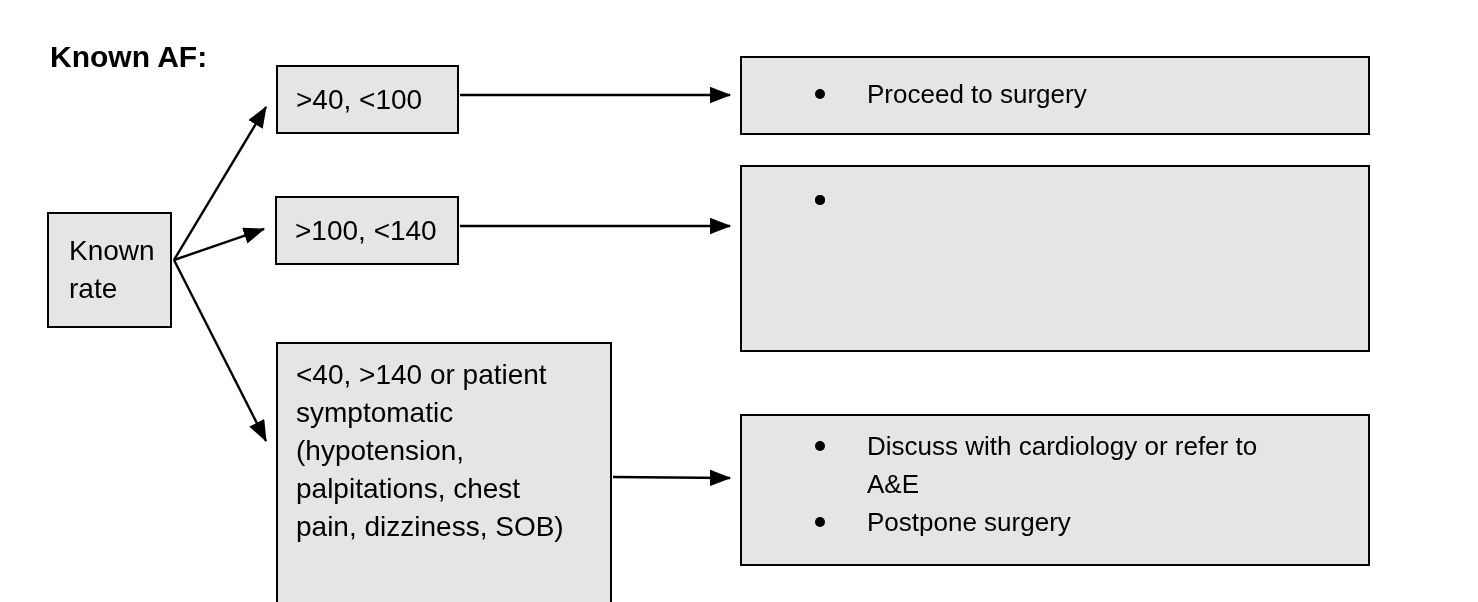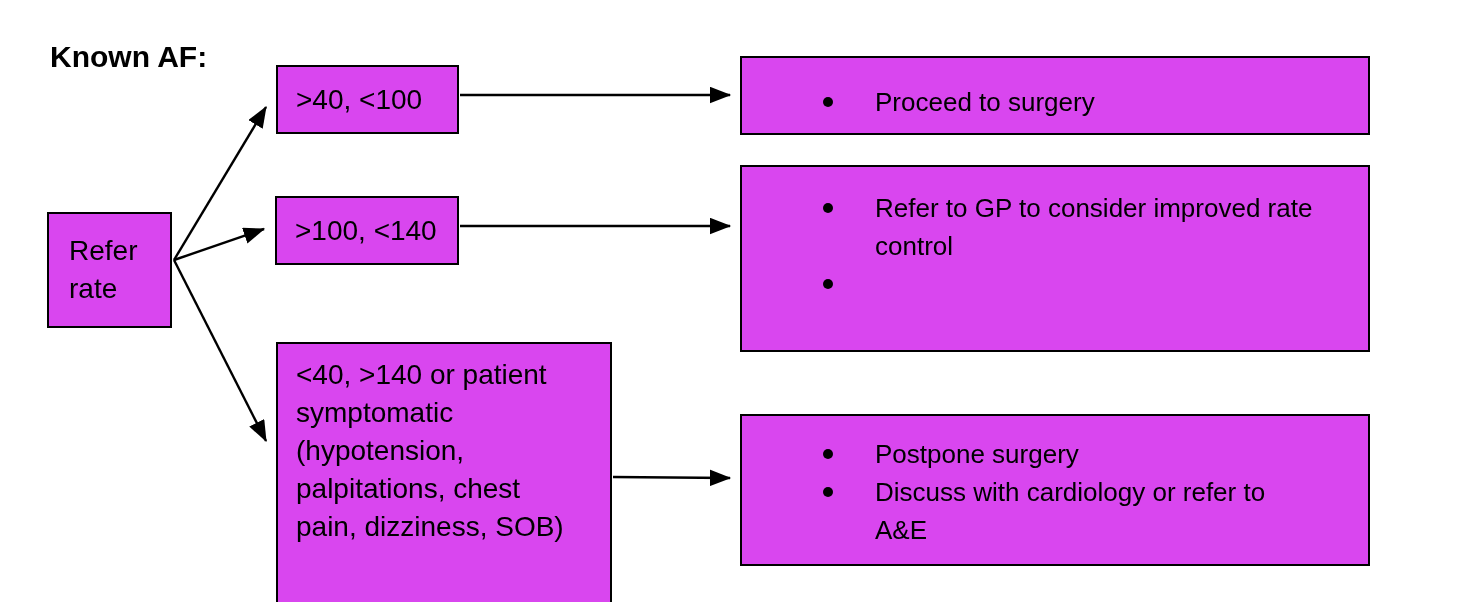--- a/index.html
+++ b/index.html
@@ -7,56 +7,56 @@
     position:relative;width:1478px;height:602px;background:#ffffff;
     font-family:"Liberation Sans","DejaVu Sans",sans-serif;color:#000000;
     overflow:hidden;
     padding-left:18px;
   }
   .title{
     position:absolute;left:50px;top:40px;
     font-size:30px;font-weight:bold;line-height:1.1;white-space:nowrap;
   }
   .box{
-    position:absolute;box-sizing:border-box;border:2.5px solid #000000;background:#d946ef;
+    position:absolute;box-sizing:border-box;border:2.5px solid #000000;background:#e5e5e5;
   }
   .check-box{left:47px;top:212px;width:125px;height:116px;
     font-size:28px;line-height:38px;padding:18px 0 0 20px;}
   .cond1{left:276px;top:65px;width:183px;height:69px;display:flex;align-items:center;
     font-size:28px;padding-left:18px;white-space:nowrap;}
   .cond2{left:275px;top:196px;width:184px;height:69px;display:flex;align-items:center;
     font-size:28px;padding-left:18px;white-space:nowrap;}
   .cond3{left:276px;top:342px;width:336px;height:276px;
     font-size:28px;line-height:38px;padding:12px 0 0 18px;}
   .cond3 .wrap{display:block;max-width:280px;}
   .res1{left:740px;top:56px;width:630px;height:79px;}
   .res2{left:740px;top:165px;width:630px;height:187px;}
   .res3{left:740px;top:414px;width:630px;height:152px;}
-  ul.outcomes{list-style:none;margin:8px;padding:0;font-size:26px;line-height:38px;}
+  ul.outcomes{list-style:none;margin:0;padding:0;font-size:26px;line-height:38px;}
   .res1 ul.outcomes{padding-top:17px;}
   .res2 ul.outcomes{padding-top:14px;}
   .res3 ul.outcomes{padding-top:11px;}
   li.outcome{position:relative;}
   .dot{
     position:absolute;left:73px;top:14px;width:10px;height:10px;
     background:#000000;border-radius:50%;
   }
   .outcome-text{display:block;margin-left:125px;max-width:441px;}
   svg.overlay{position:absolute;left:0;top:0;pointer-events:none;}
   svg .ln{stroke:#000000;stroke-width:2.4;fill:none;}
 </style>
 </head>
 <body>
 
 <div class="canvas">
 
   <div class="title">Known AF:</div>
 
   <div class="box check-box">
-    <span>Refer rate</span>
+    <span>Known rate</span>
   </div>
 
   <div class="box cond1">
     <span>&gt;40, &lt;100</span>
   </div>
 
   <div class="box cond2">
     <span>&gt;100, &lt;140</span>
   </div>
 
@@ -70,37 +70,36 @@
         <span class="dot"></span>
         <span class="outcome-text">Proceed to surgery</span>
       </li>
     </ul>
   </div>
 
   <div class="box res2">
     <ul class="outcomes">
       <li class="outcome">
         <span class="dot"></span>
-        <span class="outcome-text">Refer to GP to consider improved rate control</span>
       </li>
       <li class="outcome">
         <span class="dot"></span>
       </li>
     </ul>
   </div>
 
   <div class="box res3">
     <ul class="outcomes">
       <li class="outcome">
         <span class="dot"></span>
-        <span class="outcome-text">Postpone surgery</span>
+        <span class="outcome-text">Discuss with cardiology or refer to A&amp;E</span>
       </li>
       <li class="outcome">
         <span class="dot"></span>
-        <span class="outcome-text">Discuss with cardiology or refer to A&amp;E</span>
+        <span class="outcome-text">Postpone surgery</span>
       </li>
     </ul>
   </div>
 
   <svg class="overlay" width="1478" height="602" viewBox="0 0 1478 602">
     <defs>
       <marker id="ah" markerWidth="10" markerHeight="8" refX="8.5" refY="3.5" orient="auto">
         <path d="M0,0 L9,3.5 L0,7 z" fill="#000000"></path>
       </marker>
     </defs>

